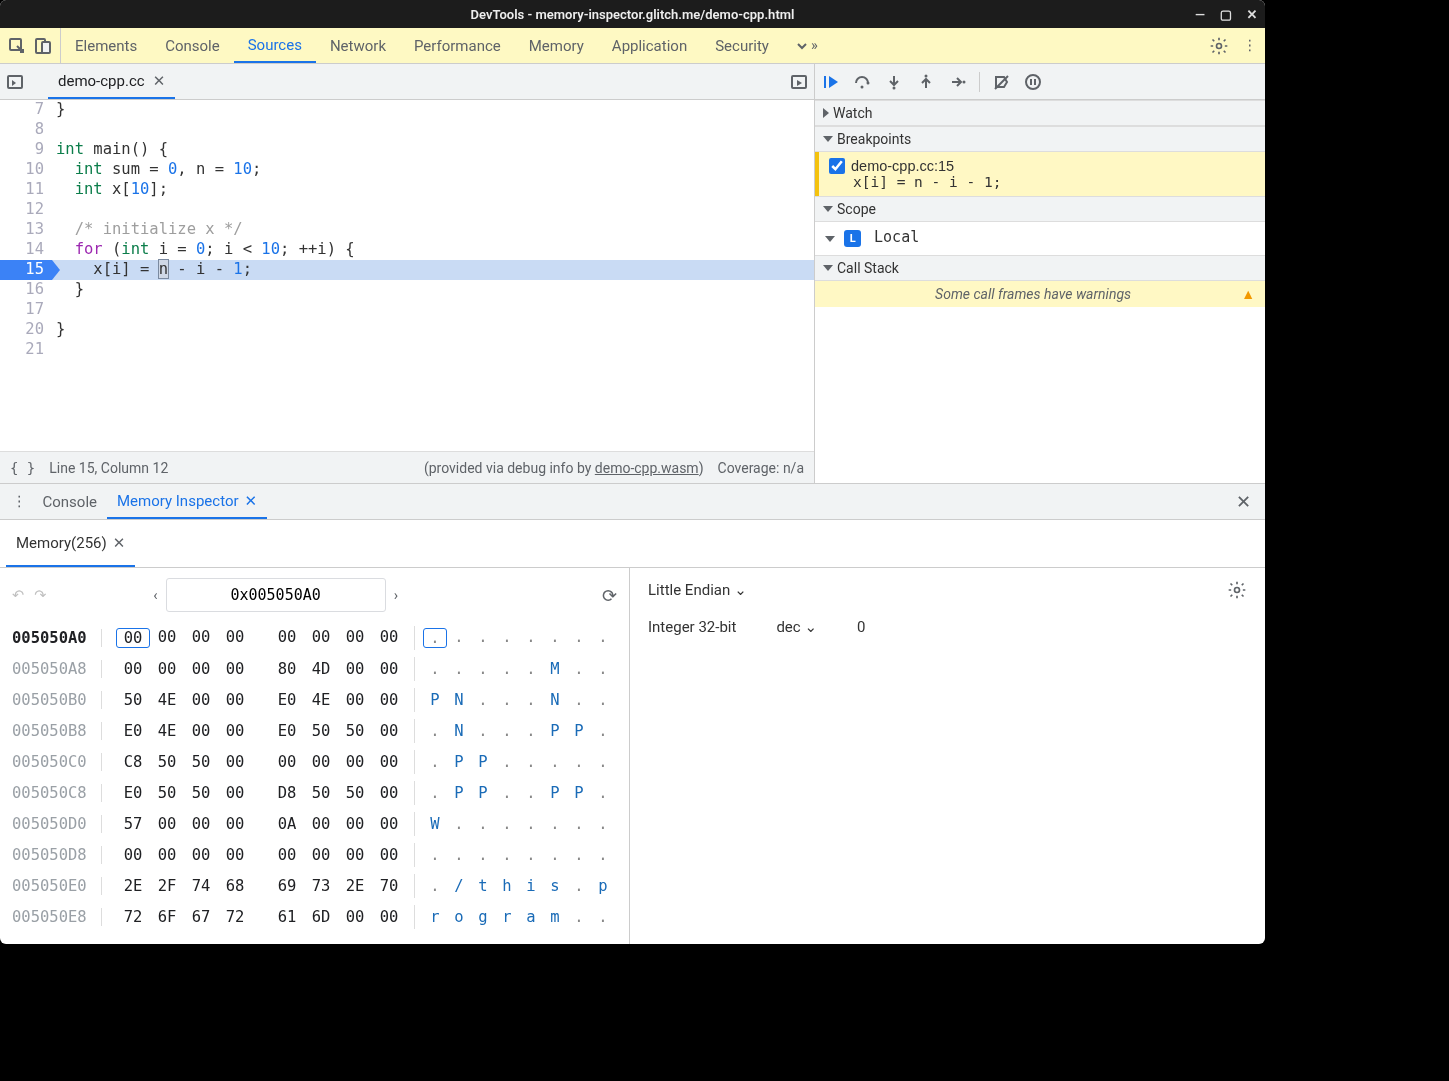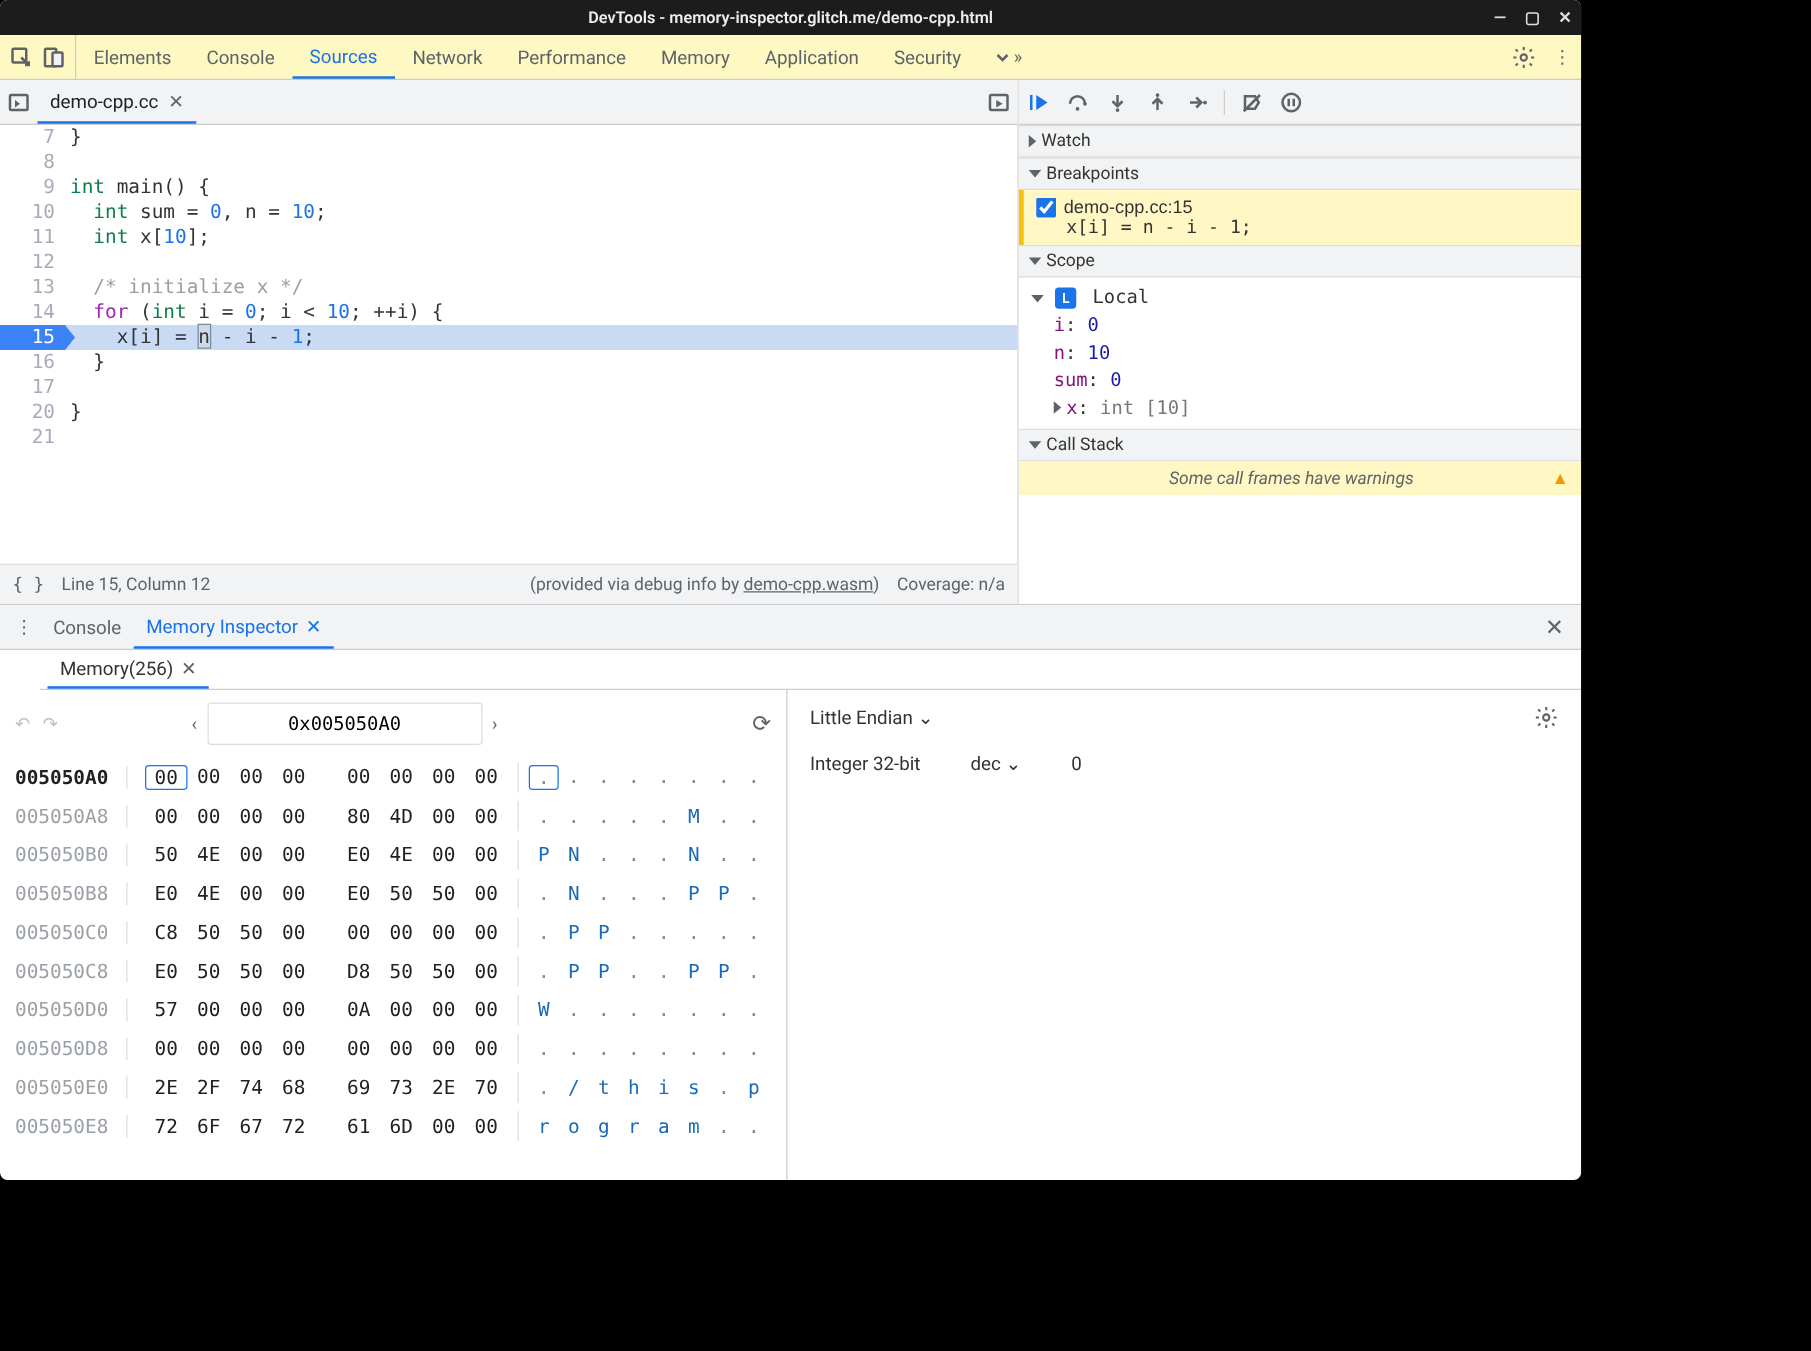--- a/index.html
+++ b/index.html
@@ -24,21 +24,21 @@
 .toolbar .left-icons { display: flex; align-items: center; padding: 0 8px; gap: 8px; border-right: 1px solid #ccc; }
 .toolbar .tab-btn { padding: 0 14px; display: flex; align-items: center; color: #5f6368; font-size: 15px; cursor: pointer; }
 .toolbar .tab-btn.active { color: #1a73e8; border-bottom: 2px solid #1a73e8; }
 .toolbar .right-icons { margin-left: auto; display: flex; align-items: center; padding: 0 8px; gap: 14px; }
 .icon-btn { color: #5f6368; cursor: pointer; display: inline-flex; align-items: center; justify-content: center; }
 .icon-btn svg { stroke: currentColor; fill: none; stroke-width: 2; }
 
 
 .sources-area { display: flex; flex: 1; min-height: 0; border-bottom: 1px solid #ccc; }
 .code-col { flex: 1 1 auto; display: flex; flex-direction: column; min-width: 0; border-right: 1px solid #ccc; }
-.code-tabs { height: 36px; background: #f1f3f4; border-bottom: 1px solid #ccc; display: flex; align-items: center; padding: 0 6px; gap: 6px; justify-content: center; }
+.code-tabs { height: 36px; background: #f1f3f4; border-bottom: 1px solid #ccc; display: flex; align-items: center; padding: 0 6px; gap: 24px; justify-content: center; }
 .code-tab { display: flex; align-items: center; gap: 8px; padding: 0 10px; height: 100%; color: #202124; font-size: 15px; cursor: pointer; }
 .code-tab.active { border-bottom: 2px solid #1a73e8; }
 .code-tab .close { color: #5f6368; }
 .code-body { flex: 1; overflow: auto; font-family: "Menlo", "Consolas", monospace; font-size: 15.5px; line-height: 1.25; }
 .code-line { display: flex; height: 20px; align-items: center; }
 .gutter { width: 52px; text-align: right; padding-right: 8px; color: #aab; position: relative; }
 .line-txt { white-space: pre; padding-left: 4px; }
 .exec-line { background: #c9dbf4; }
 .exec-line .gutter { background: #3b82f6; color: #fff; }
 .exec-line .gutter::after { content: ""; position: absolute; right: -8px; top: 0; border-top: 10px solid transparent; border-bottom: 10px solid transparent; border-left: 8px solid #3b82f6; }
@@ -73,21 +73,21 @@
 .warn-strip { background: #fff8c4; color: #5f6368; font-style: italic; padding: 5px 10px; font-size: 14px; display:flex; align-items:center; }
 
 
 .drawer { display: flex; flex-direction: column; height: 460px; }
 .drawer-tabs { height: 36px; background: #f1f3f4; border-bottom: 1px solid #ccc; display: flex; align-items: center; padding: 0 6px; position: relative; }
 .drawer-tabs .tab { padding: 0 10px; height:100%; display:flex; align-items:center; gap:6px; font-size:15px; color:#5f6368; cursor:pointer; }
 .drawer-tabs .tab.active { color:#1a73e8; border-bottom:2px solid #1a73e8; }
 .drawer-tabs .close-drawer { margin-left:auto; padding:0 8px; color:#5f6368; cursor:pointer; font-size:18px; }
 .drawer-tabs .menu-dots { padding:0 6px; color:#5f6368; }
 
-.mem-tabs { height: 32px; border-bottom: 1px solid #ccc; display: flex; align-items: center; padding: 0 6px; margin-left: 32px; }
+.mem-tabs { height: 48px; border-bottom: 1px solid #ccc; display: flex; align-items: center; padding: 0 6px; }
 .mem-tab { padding:0 10px; height:100%; display:flex; align-items:center; gap:6px; font-size:15px; color:#333; cursor:pointer; }
 .mem-tab.active { border-bottom:2px solid #1a73e8; }
 
 .mem-body { flex:1; display:flex; min-height:0; }
 .hex-pane { flex: 0 0 630px; border-right:1px solid #ccc; display:flex; flex-direction:column; overflow:hidden; }
 .hex-toolbar { display:flex; align-items:center; padding:10px 12px; gap:10px; }
 .hex-toolbar .nav { display:flex; align-items:center; gap:8px; margin:0 auto; }
 .hex-toolbar input { width: 220px; height:34px; border:1px solid #dadce0; border-radius:3px; text-align:center; font-family:monospace; font-size:15px; }
 .hex-grid { padding: 0 12px 12px 12px; font-family: monospace; font-size:15.5px; }
 .hex-row { display:flex; align-items:center; height:31px; }
@@ -323,26 +323,20 @@
       <div class="section-hdr">
         <span class="tri open"></span>
         <span>Scope</span>
       </div>
       <div class="scope-body">
         <div class="row" style="padding-left:0;">
           <span class="tri open"></span>
           <span class="local-badge">L</span>
           <span>Local</span>
         </div>
-        <div id="scope-vars">
-            <div class="row"><span class="vname">i</span>: <span class="vval">0</span></div>
-            <div class="row"><span class="vname">n</span>: <span class="vval">10</span></div>
-            <div class="row"><span class="vname">sum</span>: <span class="vval">0</span></div>
-            <div class="row"><span class="tri closed" style="margin-right:4px;"></span><span class="vname">x</span>: <span class="vtype">int [10]</span></div>
-          </div>
       </div>
 
       <div class="section-hdr">
         <span class="tri open"></span>
         <span>Call Stack</span>
       </div>
       <div class="warn-strip">
         <span style="margin:0 auto;">Some call frames have warnings</span>
         <span style="color:#f29900;">▲</span>
       </div>

